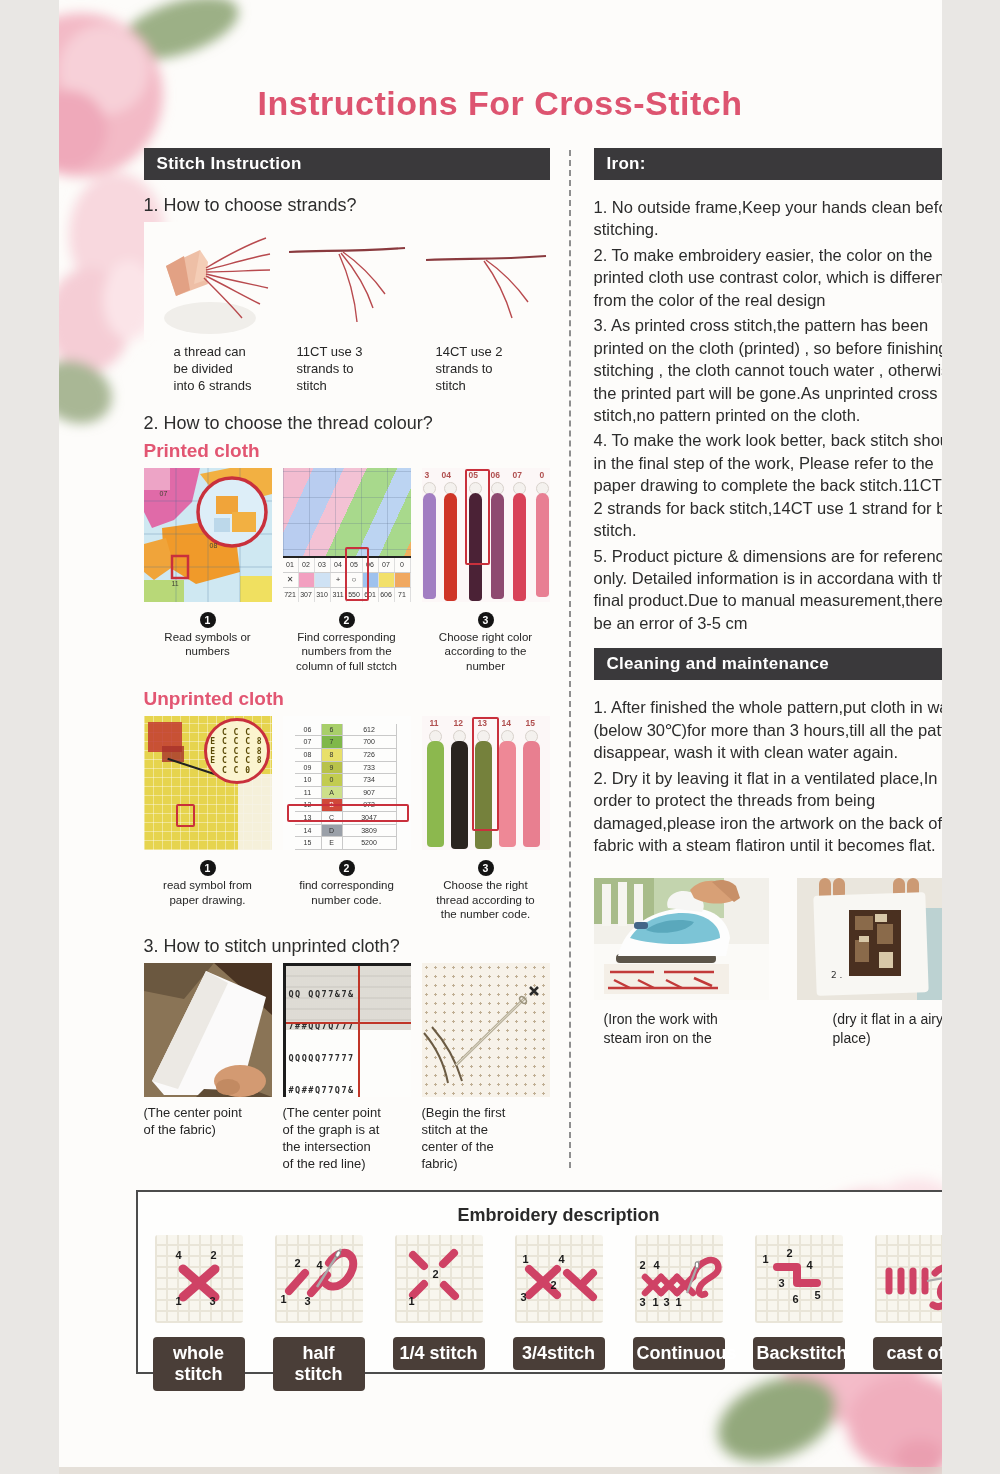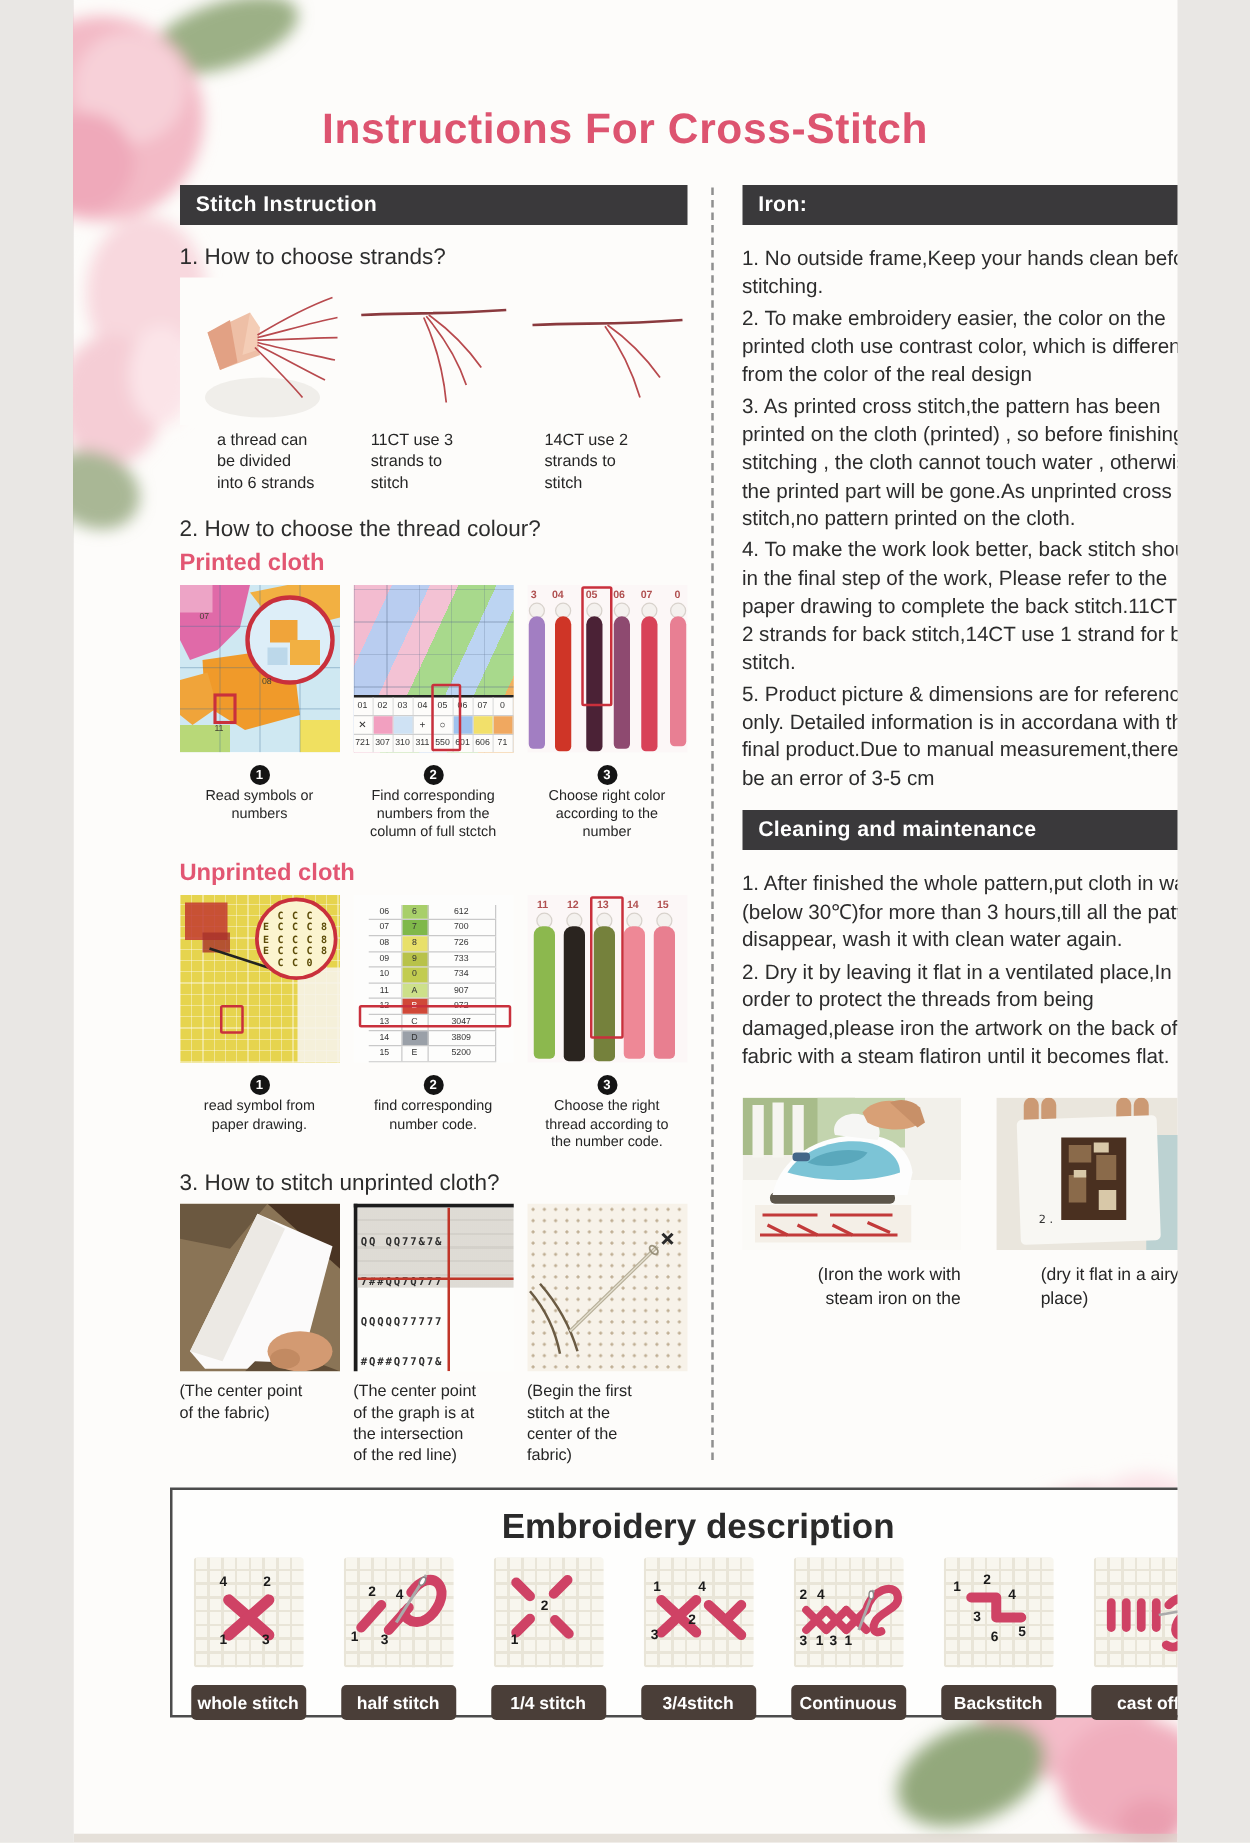--- a/index.html
+++ b/index.html
@@ -93,31 +93,31 @@
   .gridbox .hline{position:absolute;left:0;right:0;top:56px;height:2.5px;background:#c03528;}
   .dotfab{background:#f7f2e9;background-image:radial-gradient(#bfae93 1.1px,transparent 1.3px);background-size:9px 9px;}
 
   
   .note-p{font-size:16.5px;color:#2c2c2c;line-height:1.36;margin:0 0 3px;}
   .notes-wrap{margin-top:16px;}
   .photo-row{display:flex;gap:28px;margin-top:22px;}
   .photo{position:relative;overflow:hidden;flex:0 0 auto;}
   .photo-caps{display:flex;gap:28px;margin-top:10px;}
   .photo-cap{font-size:14px;color:#262626;white-space:pre-line;line-height:1.3;}
-  .photo-cap.c0{width:175px;padding-left:10px;box-sizing:border-box;text-align:right;}
+  .photo-cap.c0{width:175px;padding-left:10px;box-sizing:border-box;}
   .photo-cap.c1{width:160px;padding-left:36px;box-sizing:border-box;}
 
   
   .embroidery{position:absolute;left:77px;top:1190px;width:846px;height:184px;border:2px solid #4c4c4c;background:#fefefd;box-sizing:border-box;}
-  .emb-title{text-align:center;font-size:28px;font-weight:bold;color:#2a2a2a;margin-top:13px;}
+  .emb-title{text-align:center;font-size:18px;font-weight:bold;color:#2a2a2a;margin-top:13px;}
   .tiles{display:flex;justify-content:space-between;padding:9px 14px 0;}
   .tile{width:94px;display:flex;flex-direction:column;align-items:center;}
   .diagram{width:88px;height:88px;position:relative;background:#f8f6ee;background-image:repeating-linear-gradient(0deg,#e9e5d8 0 2px,transparent 2px 11px),repeating-linear-gradient(90deg,#e9e5d8 0 2px,transparent 2px 11px);border-radius:3px;}
   .num{position:absolute;font-size:11px;font-weight:bold;color:#1b1b1b;}
-  .lab{margin-top:14px;background:#4a3e38;color:#fff;font-size:14px;font-weight:bold;padding:6px 4px;border-radius:4px;width:92px;text-align:center;box-sizing:border-box;}
+  .lab{margin-top:14px;background:#4a3e38;color:#fff;font-size:18px;font-weight:bold;padding:6px 4px;border-radius:4px;width:92px;text-align:center;box-sizing:border-box;}
 </style>
 </head>
 <body>
 
 <div class="page">
 
   <svg class="flower fl-tl" width="200" height="470" viewBox="0 0 200 470">
     <defs>
         <filter id="b1" x="-40%" y="-40%" width="180%" height="180%">
           <feGaussianBlur stdDeviation="6"></feGaussianBlur>

